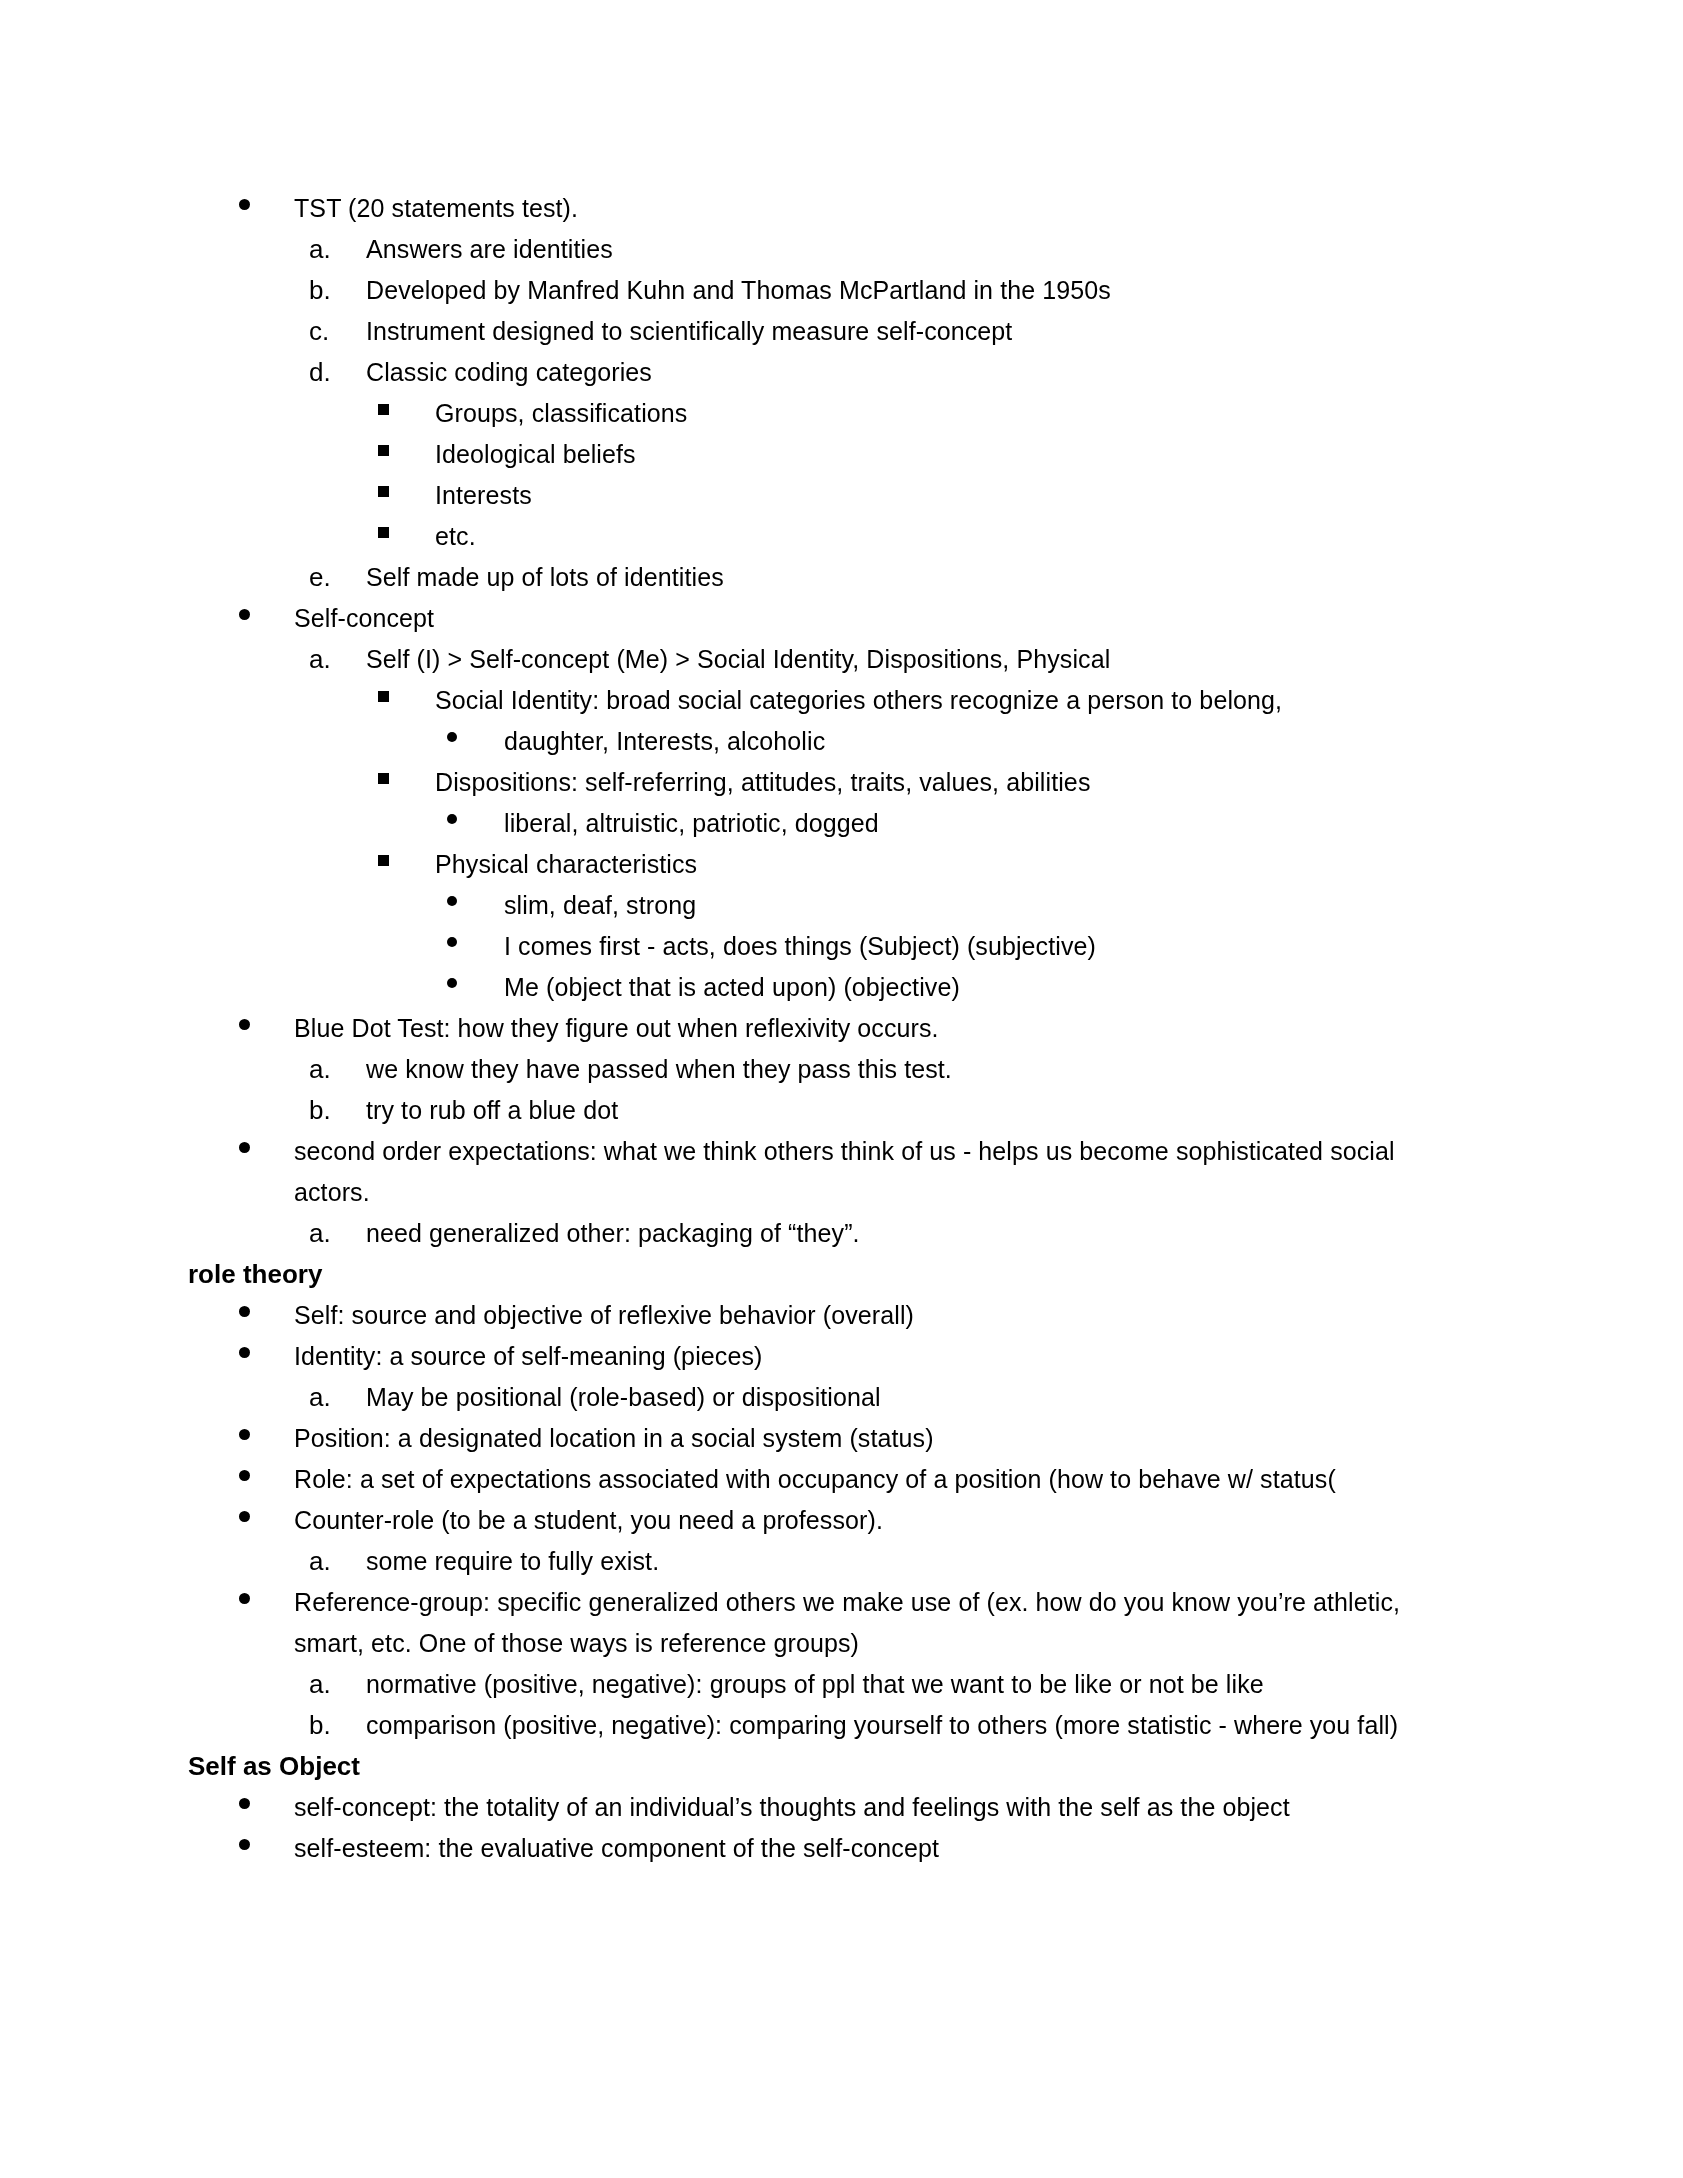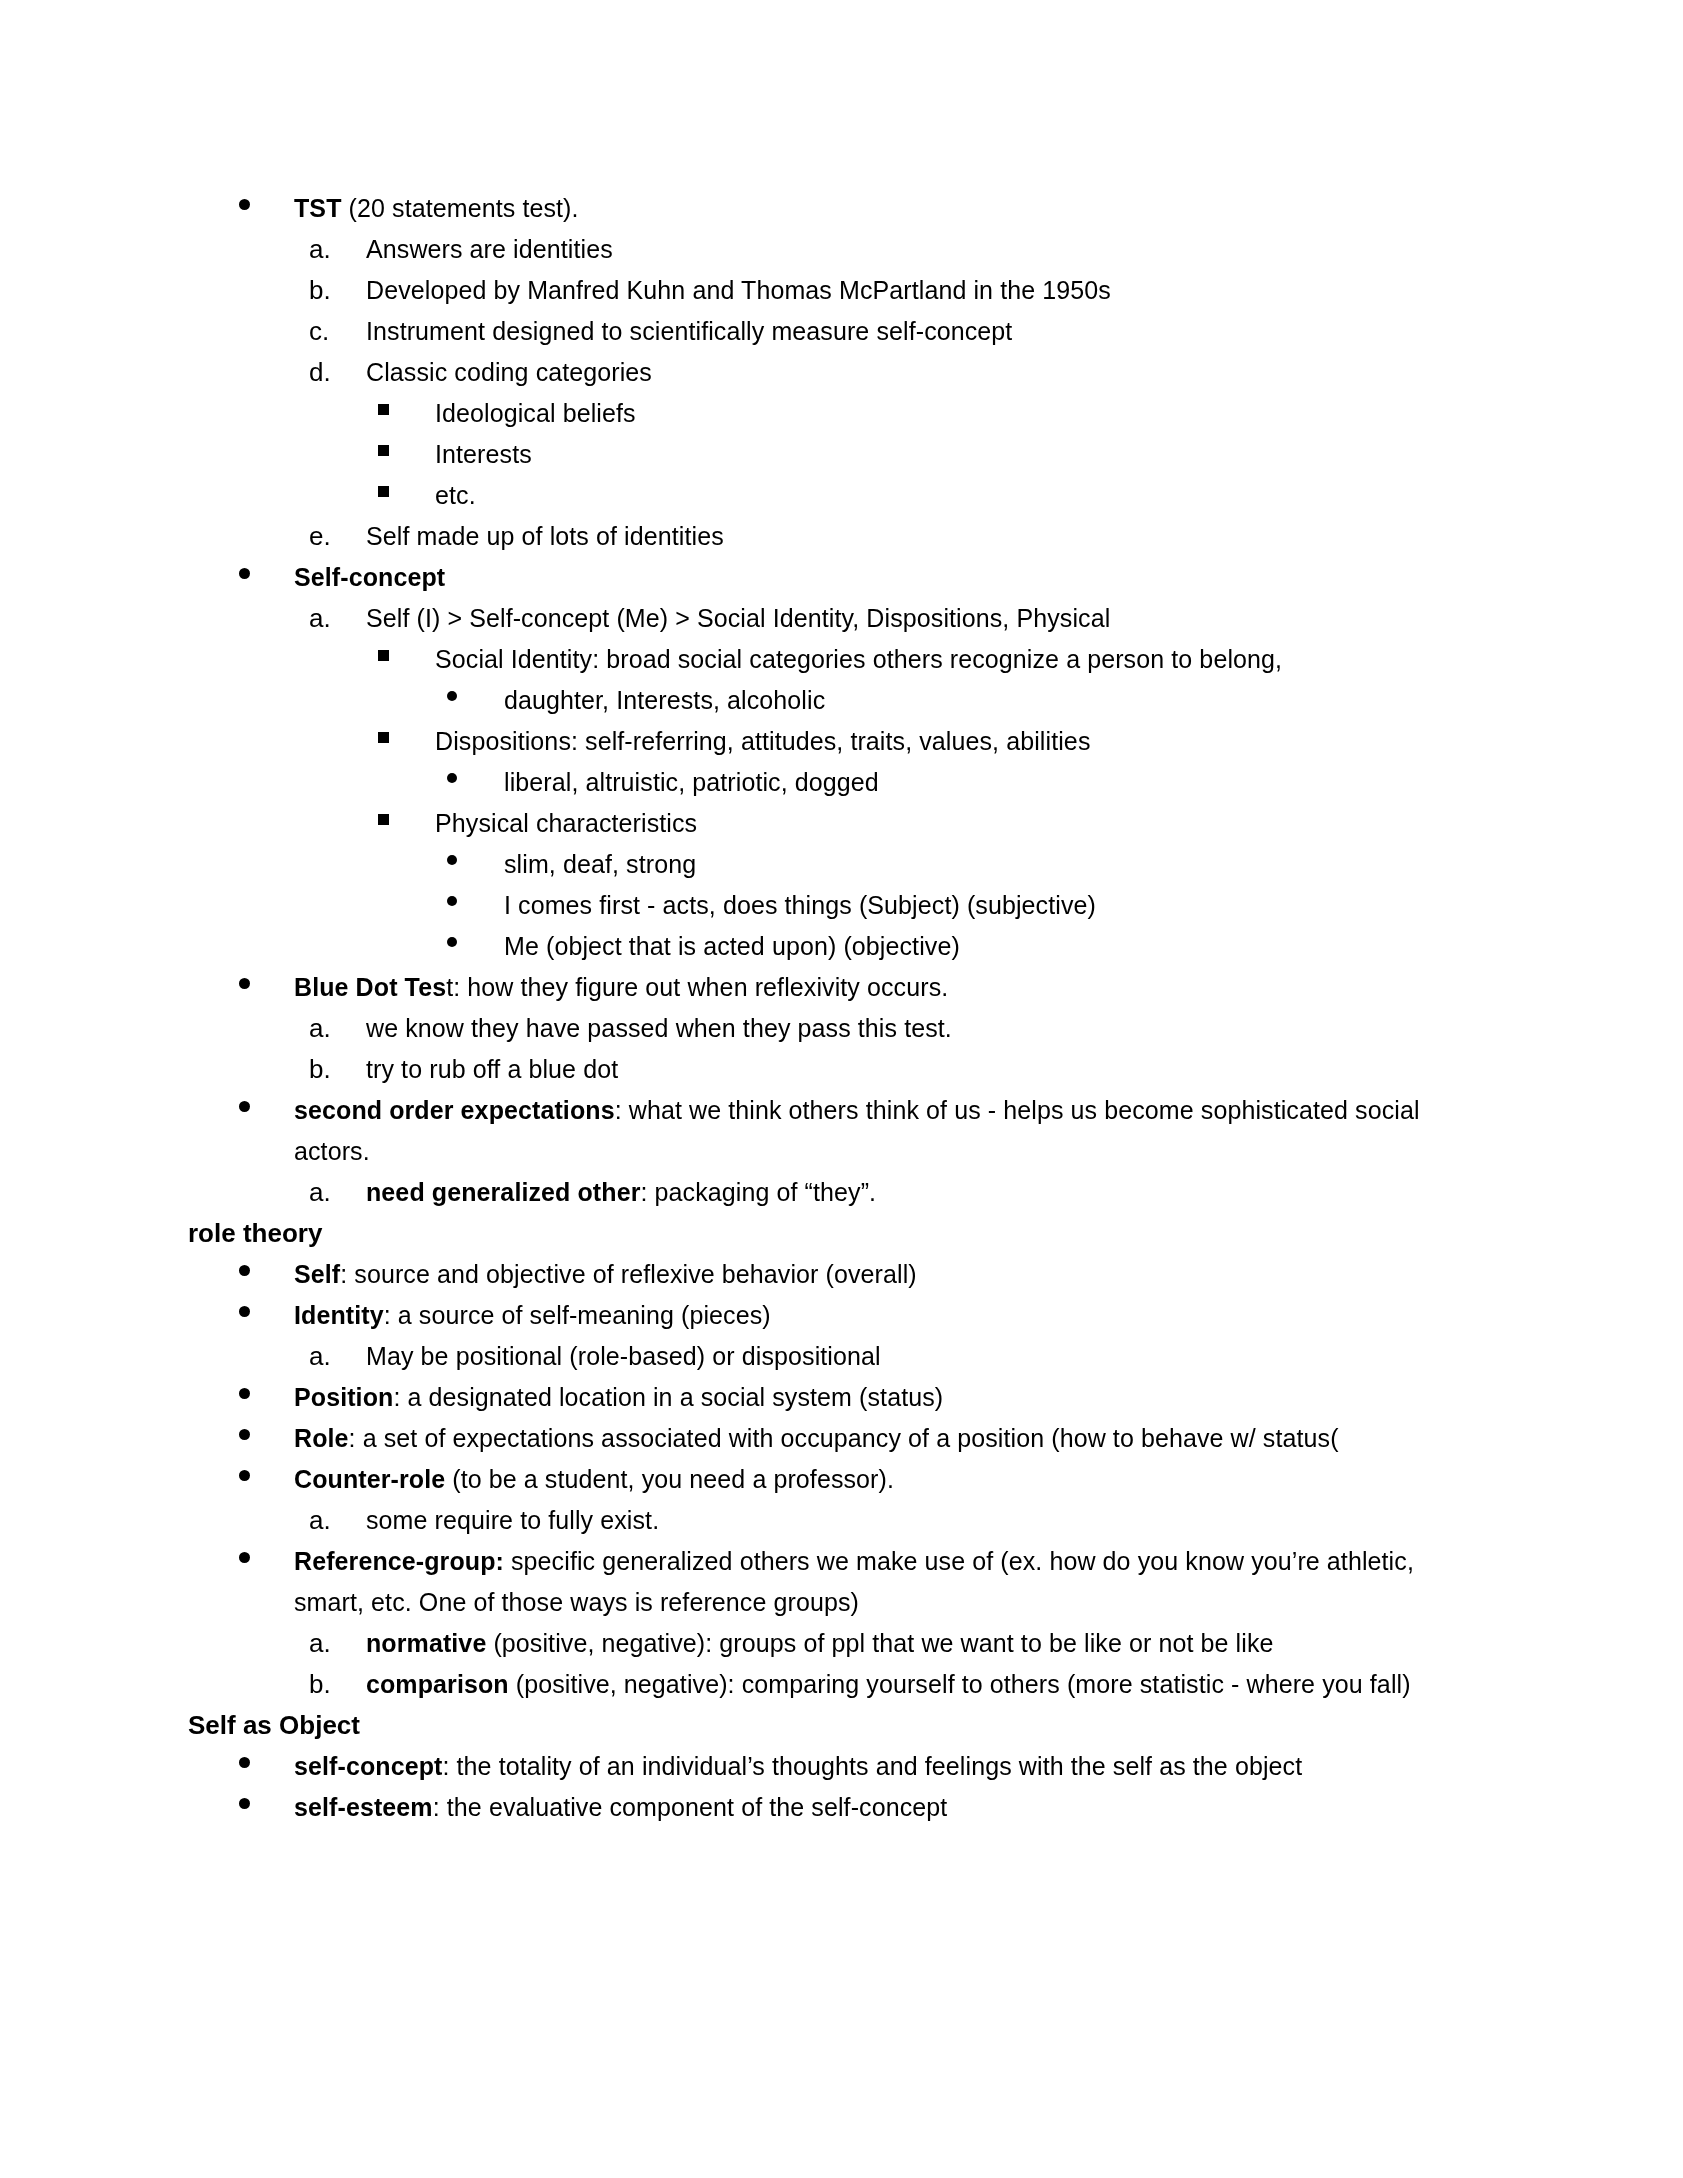--- a/index.html
+++ b/index.html
@@ -100,21 +100,21 @@
 
   
   .section-head {
     font-size: 26px;
     line-height: 41px;
     font-weight: bold;
     margin: 0;
     padding: 0;
   }
 
-  b, .b { font-weight: bold; }
+  b, .b { font-weight: normal; }
 </style>
 </head>
 <body>
 
 <div class="page">
   <div class="outline" id="outline-root">
       <div class="row lvl-1">
         <span class="marker disc"></span>
         <span class="body"><b>TST</b><span> (20 statements test).</span></span>
       </div>
@@ -129,20 +129,24 @@
       <div class="row lvl-2">
         <span class="marker alpha">c.</span>
         <span class="body"><span>Instrument designed to scientifically measure self-concept</span></span>
       </div>
       <div class="row lvl-2">
         <span class="marker alpha">d.</span>
         <span class="body"><span>Classic coding categories</span></span>
       </div>
       <div class="row lvl-3">
         <span class="marker square"></span>
+        <span class="body"><span>Groups, classifications</span></span>
+      </div>
+      <div class="row lvl-3">
+        <span class="marker square"></span>
         <span class="body"><span>Ideological beliefs</span></span>
       </div>
       <div class="row lvl-3">
         <span class="marker square"></span>
         <span class="body"><span>Interests</span></span>
       </div>
       <div class="row lvl-3">
         <span class="marker square"></span>
         <span class="body"><span>etc.</span></span>
       </div>

